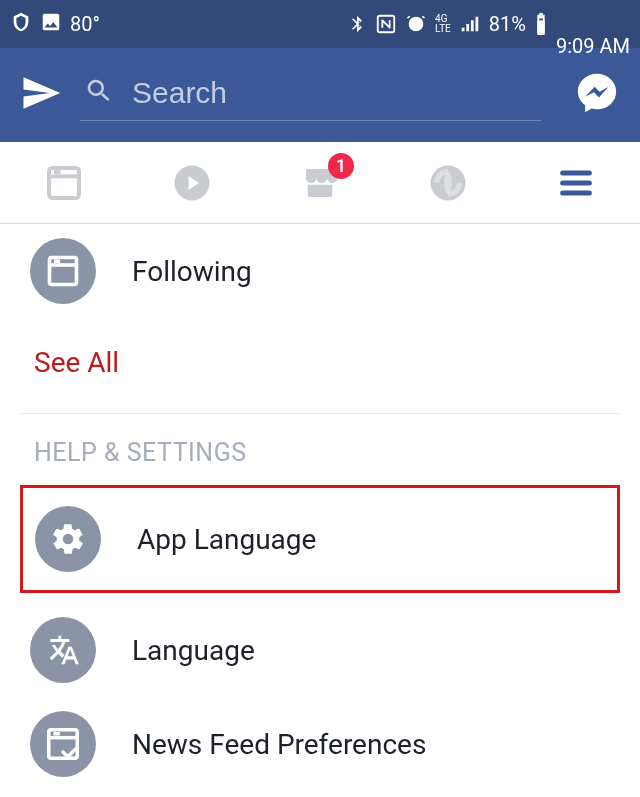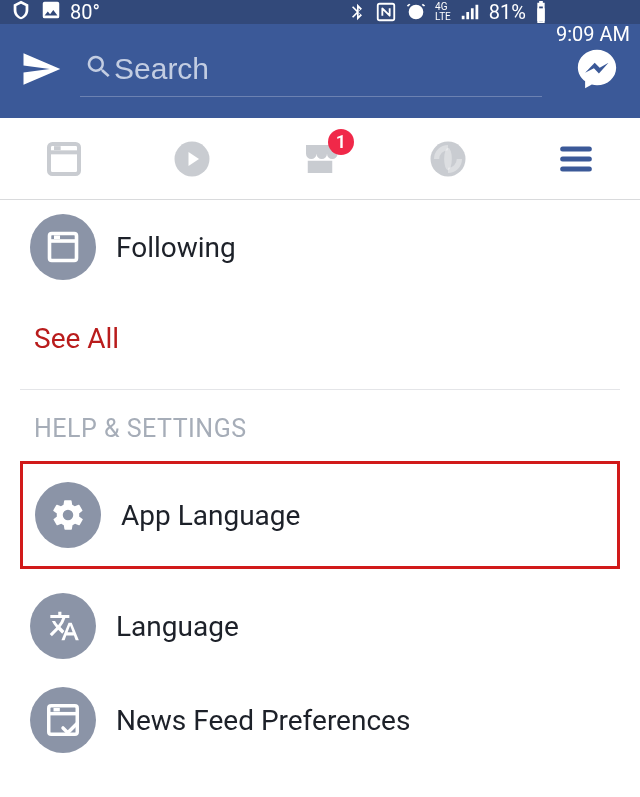--- a/index.html
+++ b/index.html
@@ -9,21 +9,21 @@
     font-family: -apple-system, Roboto, "Helvetica Neue", Arial, sans-serif;
     background: #ffffff;
     overflow: hidden;
     position: relative;
   }
 
   
   .status-bar {
     background: #32497a;
     color: #fff;
-    height: 24px;
+    height: 48px;
     display: flex;
     align-items: center;
     padding: 0 10px;
     font-size: 20px;
   }
   .status-left { display: flex; align-items: center; gap: 8px; }
   .status-right { margin-left: auto; display: flex; align-items: center; gap: 8px; }
   .status-temp { font-size: 20px; }
   .status-right svg { display:block; }
 
@@ -34,21 +34,21 @@
     display: flex;
     align-items: center;
     padding: 0 20px;
     gap: 18px;
   }
   .paper-plane { color:#fff; }
   .search-wrap {
     flex: 1;
     display:flex;
     align-items:flex-end;
-    gap:0;
+    gap:18px;
     border-bottom: 1px solid rgba(255,255,255,0.25);
     padding: 6px 4px 10px 4px;
     margin-right: 14px;
   }
   .search-wrap input {
     background: transparent;
     border: none;
     outline: none;
     font-size: 30px;
     color: #fff;
@@ -79,21 +79,21 @@
     width:26px; height:26px;
     font-size:18px; font-weight:600;
     display:flex; align-items:center; justify-content:center;
   }
 
   
   .menu-area { padding: 0 20px; }
   .menu-item {
     display:flex;
     align-items:center;
-    gap: 20px;
+    gap: 36px;
     padding: 14px 10px;
     text-align: right;
   }
   .menu-icon {
     width: 66px; height:66px;
     border-radius:50%;
     background:#8b94a7;
     color:#fff;
     display:flex; align-items:center; justify-content:center;
   }

